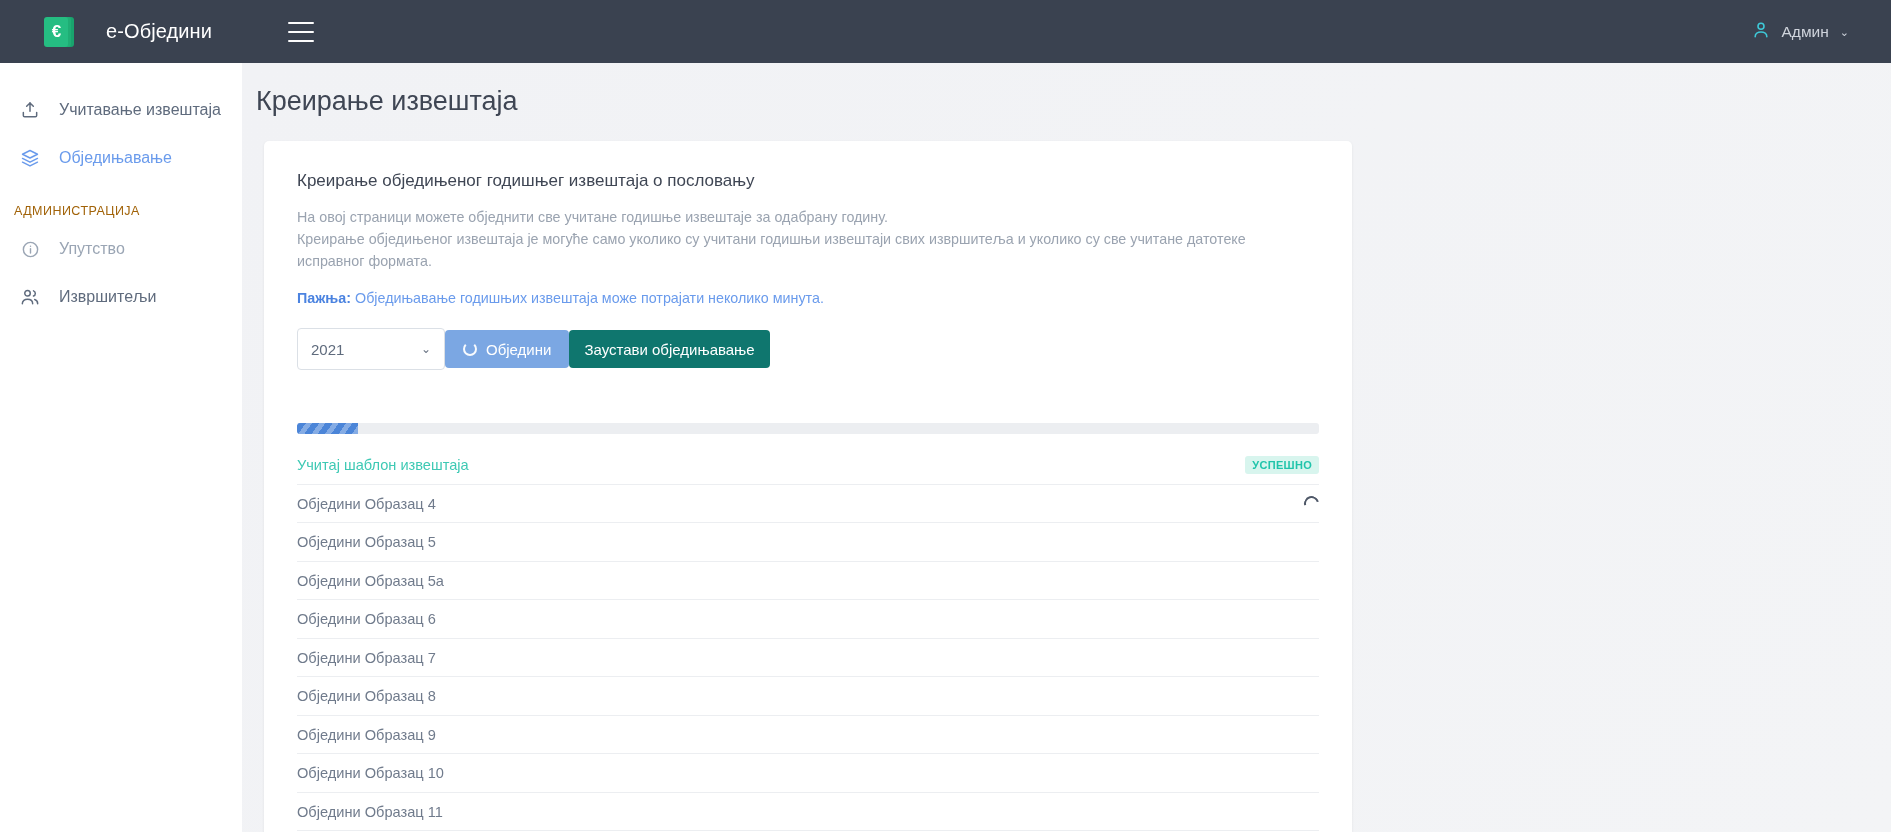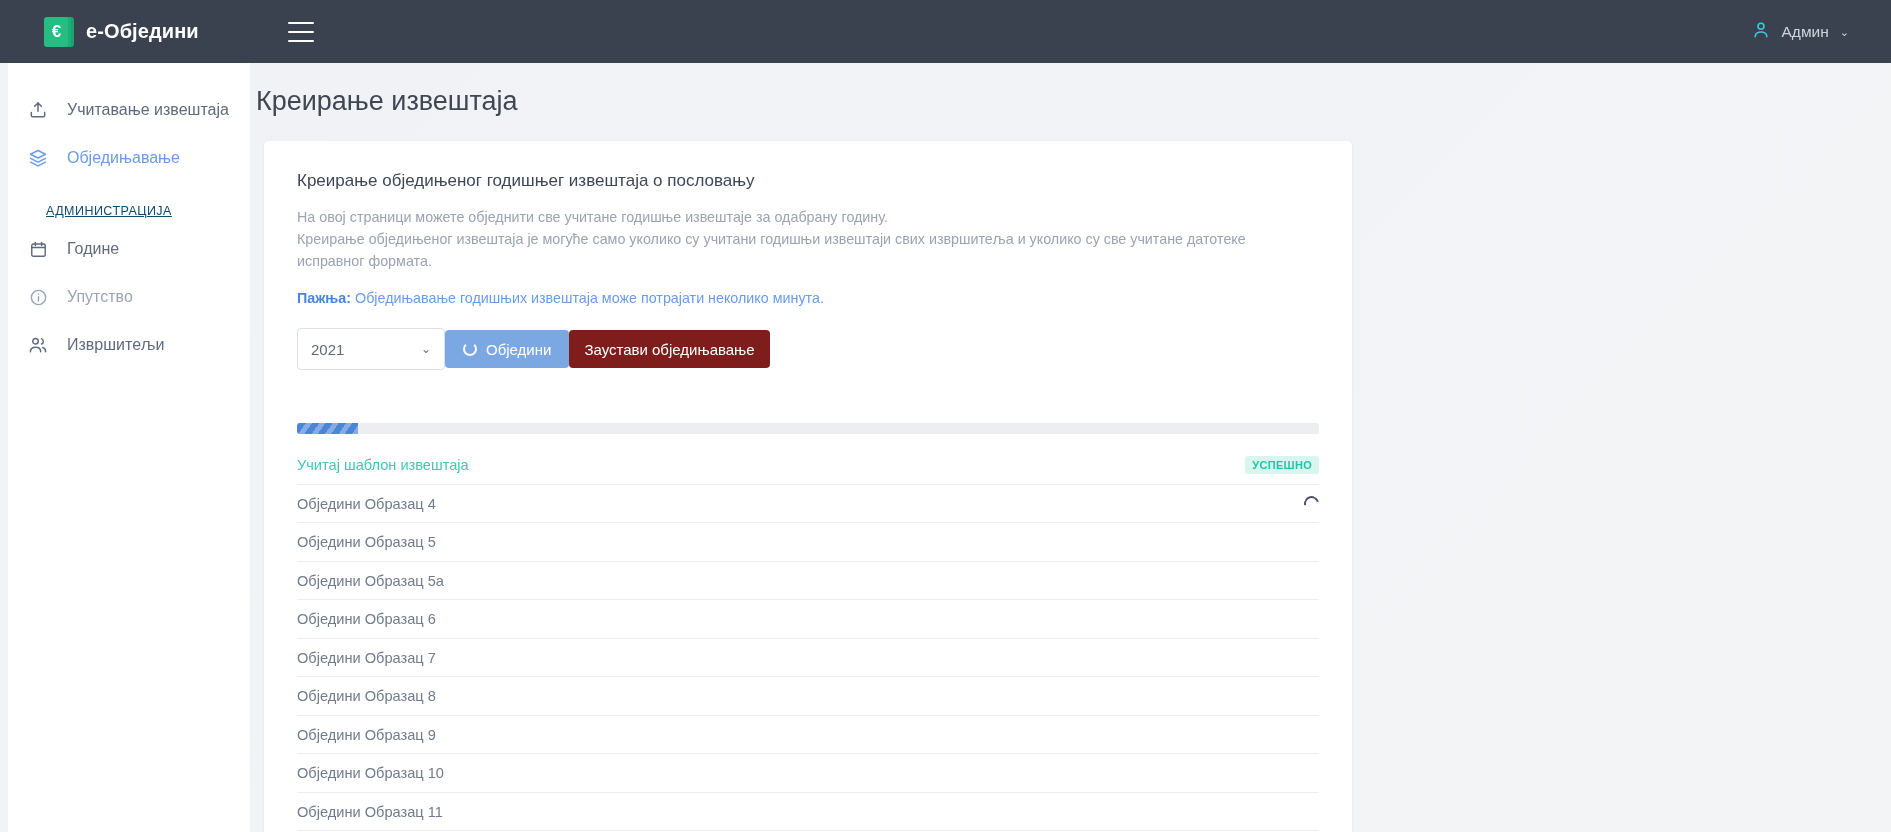--- a/index.html
+++ b/index.html
@@ -52,23 +52,24 @@
     align-items: center;
     justify-content: center;
     color: #fff;
     font-size: 17px;
     font-weight: bold;
     padding-left: 1px;
   }
   .brand-text {
     color: #ffffff;
     font-size: 20px;
-    font-weight: bold;
+    font-weight: normal;
     letter-spacing: .1px;
     white-space: nowrap;
+    margin-left: 20px;
   }
   .hamburger {
     margin-left: 44px;
     width: 26px;
     height: 20px;
     display: flex;
     flex-direction: column;
     justify-content: space-between;
     cursor: pointer;
   }
@@ -94,21 +95,21 @@
   .caret {
     color: #cfd4dc;
     font-size: 11px;
     line-height: 1;
     transform: translateY(1px);
   }
 
   
   .sidebar {
     position: absolute;
-    top: 63px; left: 8px;
+    top: 63px; left: 0;
     width: 242px;
     height: 769px;
     background: #ffffff;
     padding-top: 23px;
     z-index: 20;
   }
   .nav-item {
     display: flex;
     align-items: center;
     gap: 18px;
@@ -123,26 +124,25 @@
   .nav-icon {
     width: 22px;
     height: 22px;
     display: flex;
     align-items: center;
     justify-content: center;
     flex: none;
   }
   .nav-icon svg { display: block; }
   .nav-section {
-    margin: 22px 0 7px 38px;
+    margin: 22px 0 7px 14px;
     font-size: 12.5px;
     letter-spacing: .45px;
-    color: #0c4a6e;
+    color: #a16207;
     text-transform: uppercase;
-    text-decoration: underline;
   }
 
   
   .main {
     position: absolute;
     top: 63px; left: 242px;
     width: 1649px;
     height: 769px;
     background: linear-gradient(135deg,#f1f2f5 0%,#f3f4f6 100%);
     overflow: hidden;
@@ -213,21 +213,21 @@
     font-size: 15px;
     font-family: inherit;
     display: inline-flex;
     align-items: center;
     justify-content: flex-start;
     gap: 9px;
     cursor: pointer;
     padding: 0 18px;
   }
   .btn-merge { background: #7ba7e3; }
-  .btn-stop  { background: #7f1d1d; padding: 0 15px; }
+  .btn-stop  { background: #0f766e; padding: 0 15px; }
   .btn-spinner {
     width: 14px; height: 14px;
     border: 2px solid rgba(255,255,255,.95);
     border-top-color: transparent;
     border-radius: 50%;
     display: inline-block;
   }
 
   .progress {
     margin-top: 53px;
@@ -329,31 +329,20 @@
         <path d="M12 3 3 7.5 12 12l9-4.5L12 3z"></path>
         <path d="M3 12.5 12 17l9-4.5"></path>
         <path d="M3 17 12 21.5 21 17"></path>
       </svg>
     </span>
     <span>Обједињавање</span>
   </div>
 
   <div class="nav-section">АДМИНИСТРАЦИЈА</div>
 
-  <div class="nav-item">
-    <span class="nav-icon">
-      <svg width="19" height="19" viewBox="0 0 24 24" fill="none" stroke="currentColor" stroke-width="1.8" stroke-linecap="round" stroke-linejoin="round">
-        <rect x="3.5" y="5" width="17" height="15.5" rx="2"></rect>
-        <path d="M3.5 9.5h17"></path>
-        <path d="M8 3v4"></path>
-          <path d="M16 3v4"></path>
-      </svg>
-    </span>
-    <span>Године</span>
-  </div>
 
   <div class="nav-item muted">
     <span class="nav-icon">
       <svg width="19" height="19" viewBox="0 0 24 24" fill="none" stroke="currentColor" stroke-width="1.8" stroke-linecap="round" stroke-linejoin="round">
         <circle cx="12" cy="12" r="9"></circle>
         <path d="M12 11v5.5"></path>
           <path d="M12 7.8h.01"></path>
       </svg>
     </span>
     <span>Упутство</span>

